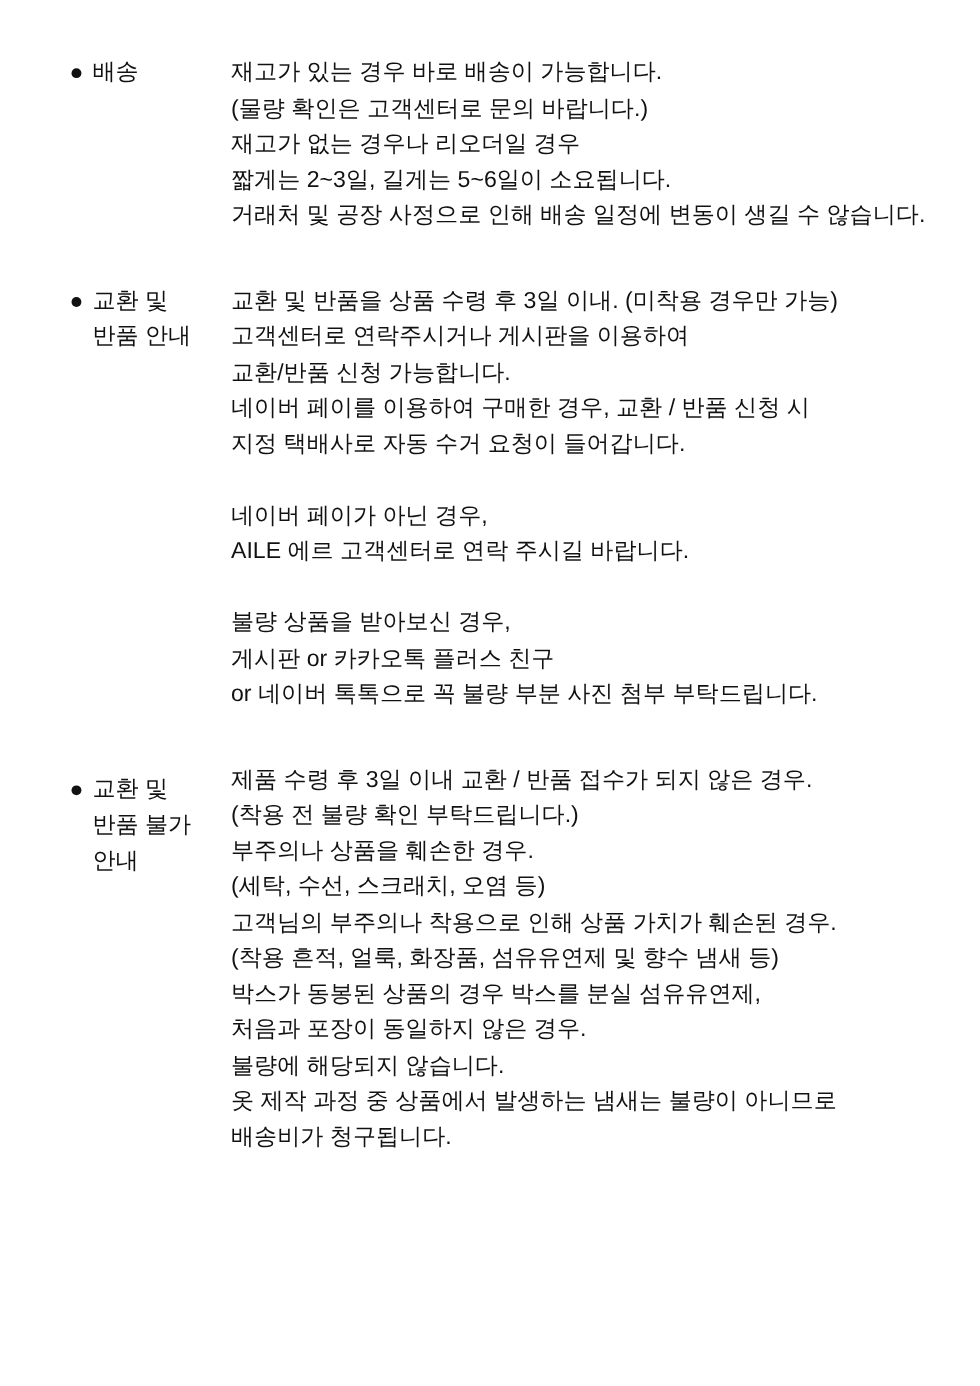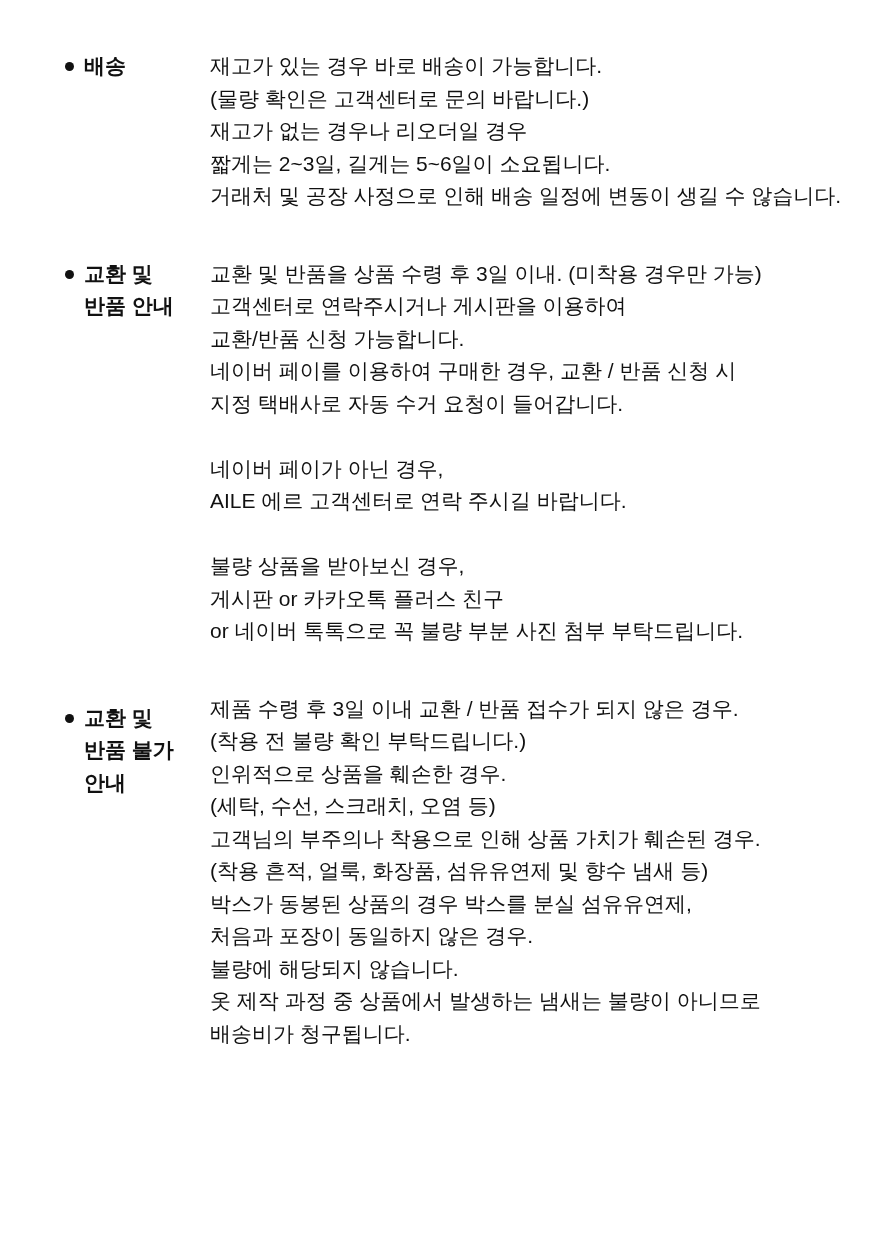--- a/index.html
+++ b/index.html
@@ -43,21 +43,20 @@
     border-radius: 50%;
     background: #111111;
   }
   .label-col.offset-down .bullet {
     top: 21px;
   }
   .label-line {
     margin: 0;
     padding-left: 20px;
     min-height: 32.5px;
-    font-weight: bold;
   }
   .body-col {
     flex: 1 1 auto;
   }
   .line {
     margin: 0;
     min-height: 32.5px;
     white-space: nowrap;
   }
 </style>
@@ -105,21 +104,21 @@
   <section class="policy-section">
     <div class="label-col offset-down">
       <span class="bullet"></span>
       <p class="label-line">교환 및</p>
       <p class="label-line">반품 불가</p>
       <p class="label-line">안내</p>
     </div>
     <div class="body-col">
       <p class="line">제품 수령 후 3일 이내 교환 / 반품 접수가 되지 않은 경우.</p>
       <p class="line">(착용 전 불량 확인 부탁드립니다.)</p>
-      <p class="line">인위적으로 상품을 훼손한 경우.</p>
+      <p class="line">부주의나 상품을 훼손한 경우.</p>
       <p class="line">(세탁, 수선, 스크래치, 오염 등)</p>
       <p class="line">고객님의 부주의나 착용으로 인해 상품 가치가 훼손된 경우.</p>
       <p class="line">(착용 흔적, 얼룩, 화장품, 섬유유연제 및 향수 냄새 등)</p>
       <p class="line">박스가 동봉된 상품의 경우 박스를 분실 섬유유연제,</p>
       <p class="line">처음과 포장이 동일하지 않은 경우.</p>
       <p class="line">불량에 해당되지 않습니다.</p>
       <p class="line">옷 제작 과정 중 상품에서 발생하는 냄새는 불량이 아니므로</p>
       <p class="line">배송비가 청구됩니다.</p>
     </div>
   </section>

